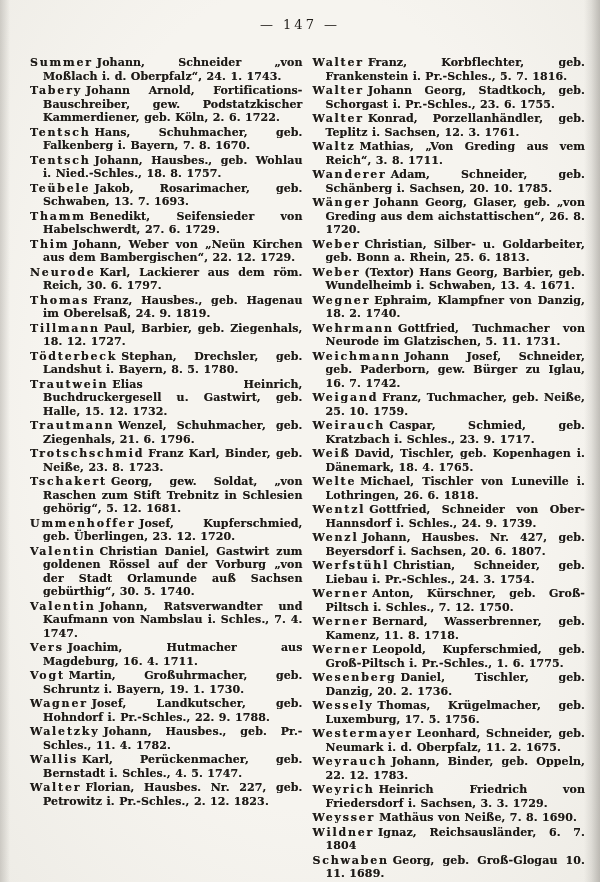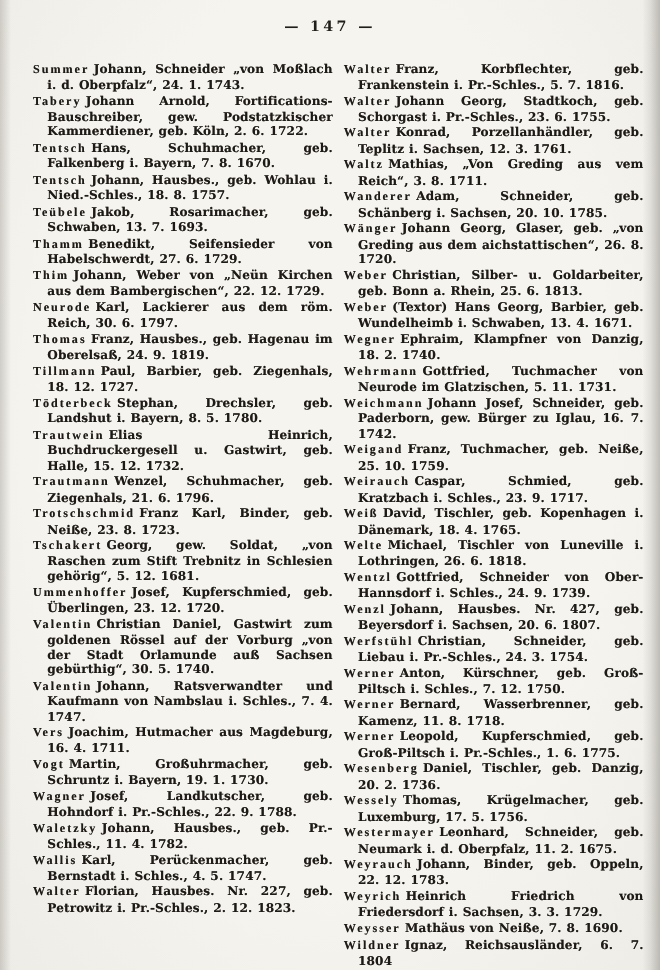--- a/index.html
+++ b/index.html
@@ -23,21 +23,21 @@
     pointer-events: none; z-index: 5;
   }
   .page {
     position: absolute; inset: 0;
     background: radial-gradient(ellipse at 50% 45%, #f6f4ef 60%, #eeece6 100%);
   }
   .page-header {
     margin-top: 17px;
     text-align: center;
     font-size: 13px;
-    font-weight: bold;
+    font-weight: normal;
     letter-spacing: 3px;
     color: #211e1a;
   }
   .columns {
     display: flex;
     margin: 24px 15px 0 30px;
     gap: 10px;
   }
   .column {
     flex: 1 1 0;
@@ -51,21 +51,20 @@
     text-align: justify;
     padding-left: 13px;
     text-indent: -13px;
     letter-spacing: 0.1px;
     text-shadow: 0 0 0.5px rgba(30,25,20,0.55);
     word-spacing: 0.5px;
   }
   .surname {
     letter-spacing: 1.8px;
     margin-right: 4px;
-    font-family: Liberation Serif, serif;
   }
 </style>
 </head>
 <body>
 
 <div class="page">
   <div class="page-header">— 147 —</div>
   <div class="columns">
     <div class="column">
         <p class="entry"><span class="surname">Summer</span><span class="details">Johann, Schneider „von Moßlach i. d. Oberpfalz“, 24. 1. 1743.</span></p>
@@ -115,17 +114,17 @@
         <p class="entry"><span class="surname">Werner</span><span class="details">Anton, Kürschner, geb. Groß-Piltsch i. Schles., 7. 12. 1750.</span></p>
         <p class="entry"><span class="surname">Werner</span><span class="details">Bernard, Wasserbrenner, geb. Kamenz, 11. 8. 1718.</span></p>
         <p class="entry"><span class="surname">Werner</span><span class="details">Leopold, Kupferschmied, geb. Groß-Piltsch i. Pr.-Schles., 1. 6. 1775.</span></p>
         <p class="entry"><span class="surname">Wesenberg</span><span class="details">Daniel, Tischler, geb. Danzig, 20. 2. 1736.</span></p>
         <p class="entry"><span class="surname">Wessely</span><span class="details">Thomas, Krügelmacher, geb. Luxemburg, 17. 5. 1756.</span></p>
         <p class="entry"><span class="surname">Westermayer</span><span class="details">Leonhard, Schneider, geb. Neumark i. d. Oberpfalz, 11. 2. 1675.</span></p>
         <p class="entry"><span class="surname">Weyrauch</span><span class="details">Johann, Binder, geb. Oppeln, 22. 12. 1783.</span></p>
         <p class="entry"><span class="surname">Weyrich</span><span class="details">Heinrich Friedrich von Friedersdorf i. Sachsen, 3. 3. 1729.</span></p>
         <p class="entry"><span class="surname">Weysser</span><span class="details">Mathäus von Neiße, 7. 8. 1690.</span></p>
         <p class="entry"><span class="surname">Wildner</span><span class="details">Ignaz, Reichsausländer, 6. 7. 1804</span></p>
-        <p class="entry"><span class="surname">Petrowitz</span><span class="details">Georg, geb. Groß-Glogau 10. 11. 1689.</span></p>
+        <p class="entry"><span class="surname">Schwaben</span><span class="details">Georg, geb. Groß-Glogau 10. 11. 1689.</span></p>
         <p class="entry"><span class="surname">Willperth</span><span class="details">Franz Gregor, Ratsverwandter von Groß-Glogau i. Schles., 16. 12. 1709.</span></p>
       </div>
   </div>
 </div>
 
 </body></html>

